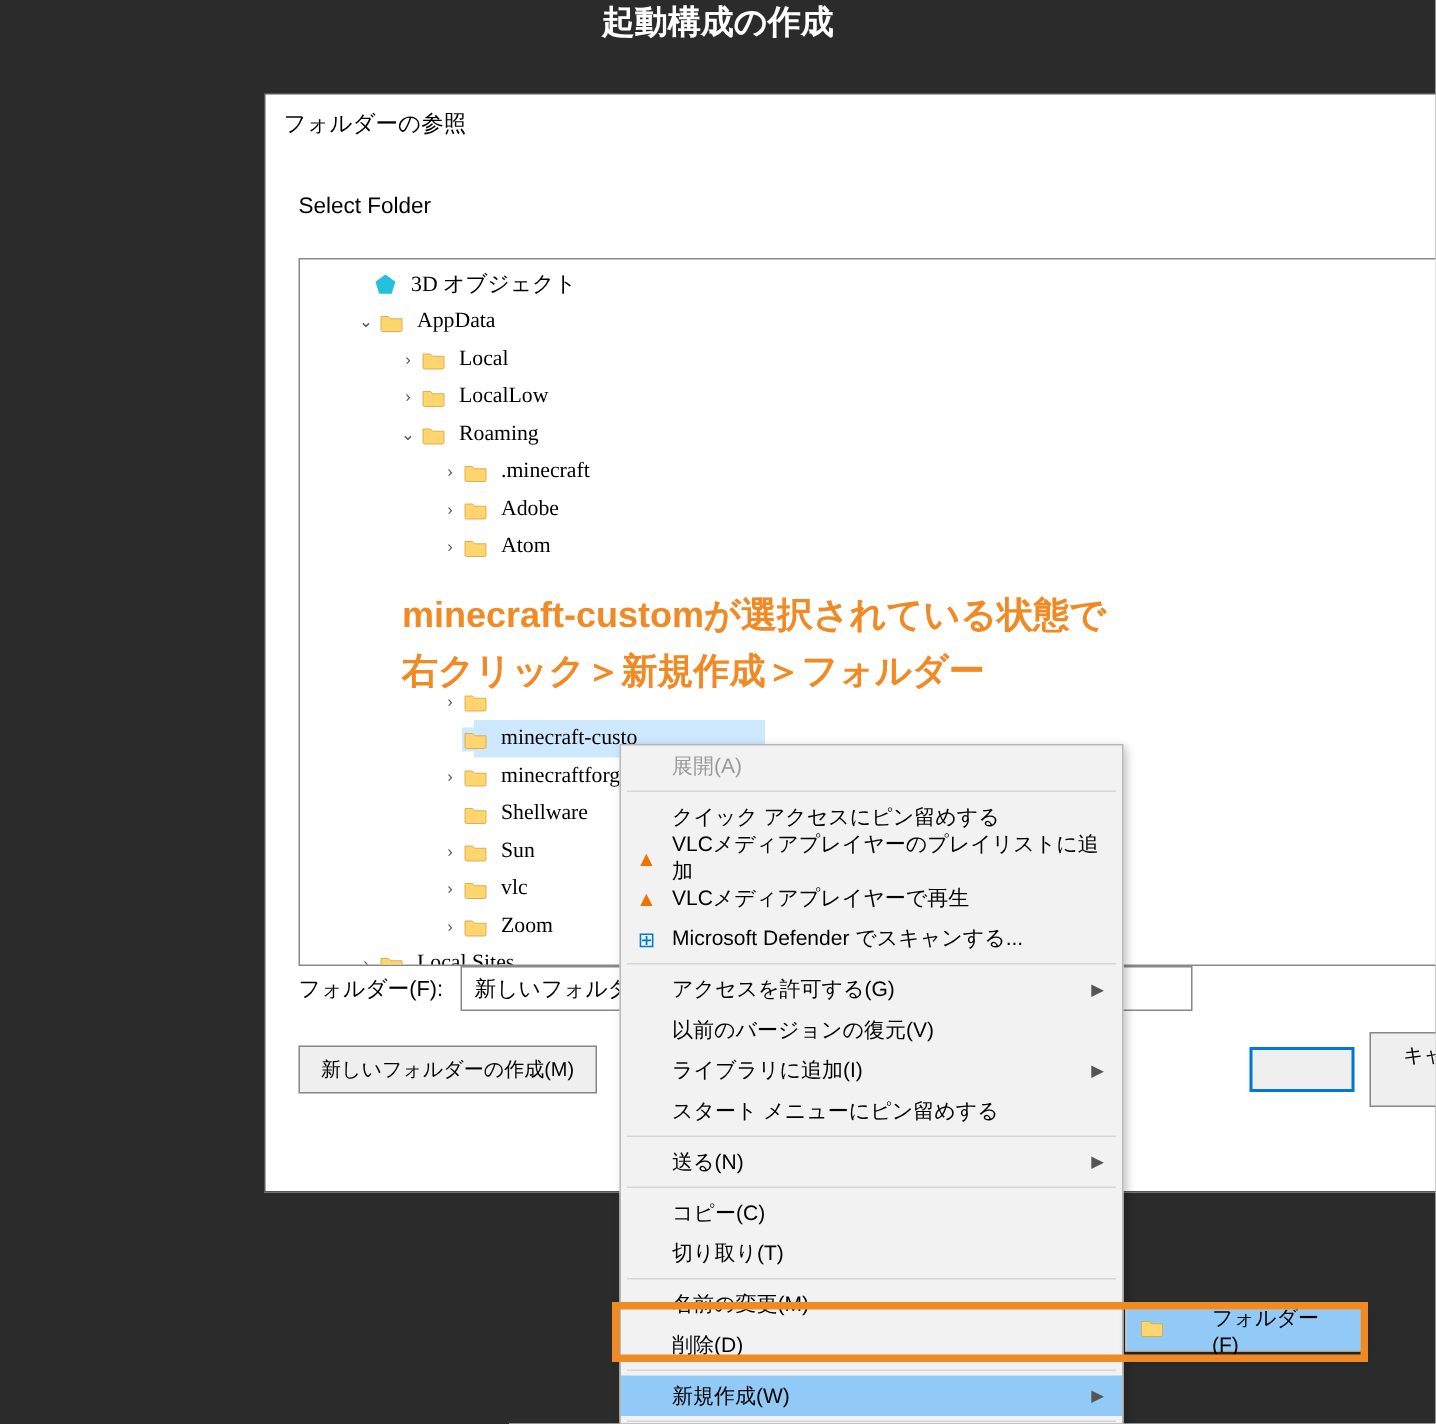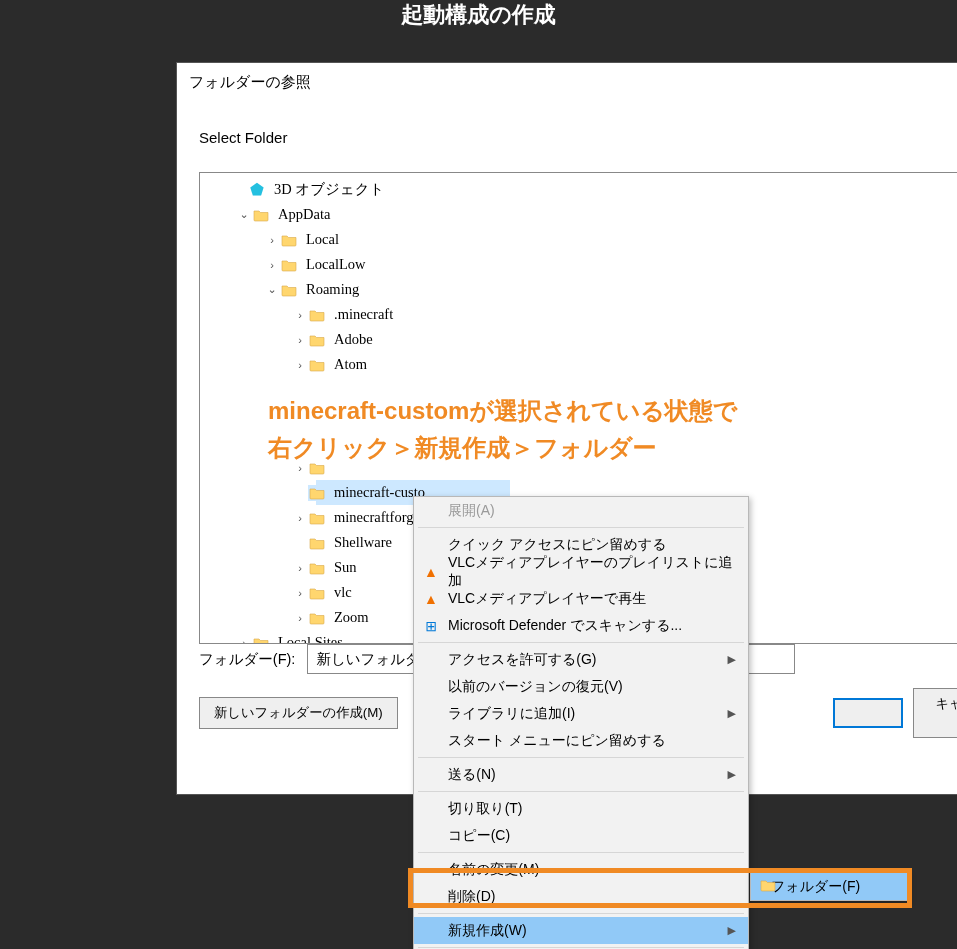--- a/index.html
+++ b/index.html
@@ -65,21 +65,21 @@
 .ctx-icon { position: absolute; left: 7px; width: 20px; text-align: center; }
 .vlc { color: #f07000; }
 .shield { color: #0078d7; }
 .ctx-item.hl { background: #91c9f7; }
 
 .submenu {
   position: absolute; left: 750px; top: 872px; width: 158px;
   background: #f2f2f2; border: 1px solid #b8b8b8; font-size: 14px;
   box-shadow: 2px 2px 6px rgba(0,0,0,0.25);
 }
-.submenu .ctx-item { padding-left: 20px; }
+.submenu .ctx-item { padding-left: 57px; }
 
 
 .orange-box {
   position: absolute; left: 408px; top: 868px; width: 504px; height: 40px;
   border: 5px solid #f08a24; pointer-events: none;
 }
 </style>
 </head>
 <body>
 
@@ -298,24 +298,24 @@
   <div class="ctx-item">
       <span>スタート メニューにピン留めする</span>
     </div>
   <div class="ctx-sep"></div>
   <div class="ctx-item">
       <span>送る(N)</span>
       <span class="arrow">▶</span>
     </div>
   <div class="ctx-sep"></div>
   <div class="ctx-item">
+      <span>コピー(C)</span>
+    </div>
+  <div class="ctx-item">
       <span>切り取り(T)</span>
-    </div>
-  <div class="ctx-item">
-      <span>コピー(C)</span>
     </div>
   <div class="ctx-sep"></div>
   <div class="ctx-item">
       <span>名前の変更(M)</span>
     </div>
   <div class="ctx-item">
       <span>削除(D)</span>
     </div>
   <div class="ctx-sep"></div>
   <div class="ctx-item hl">

